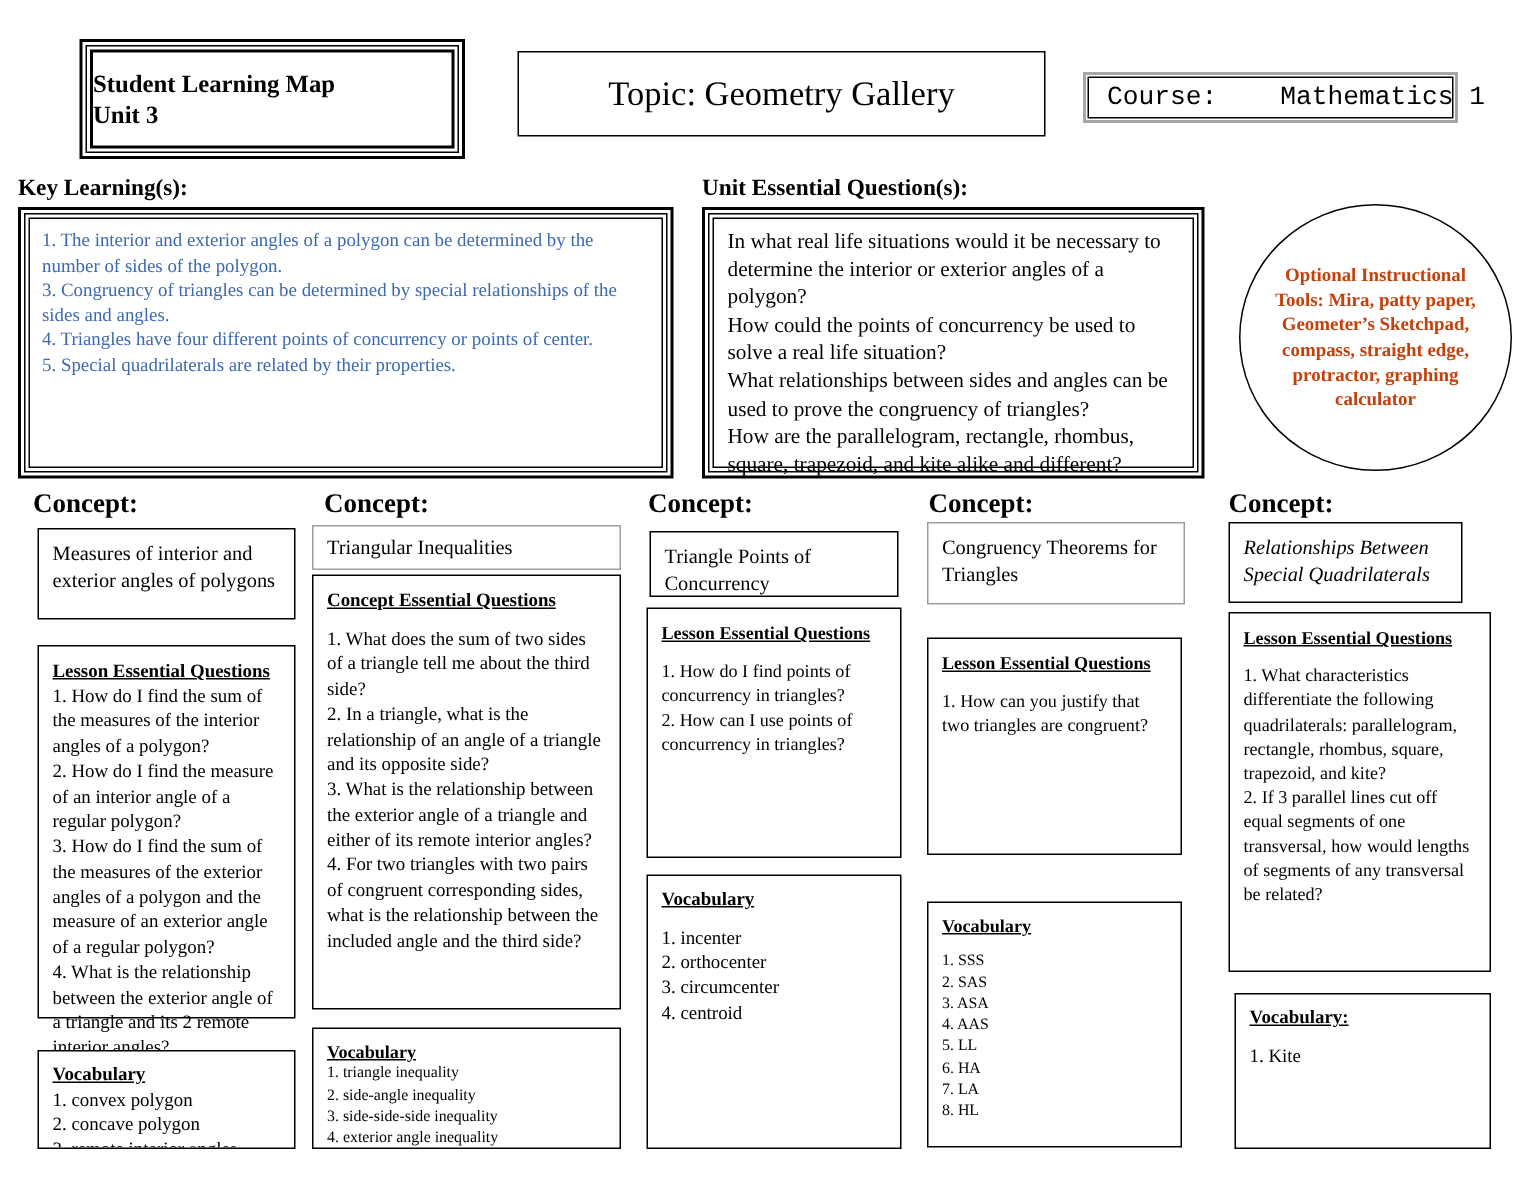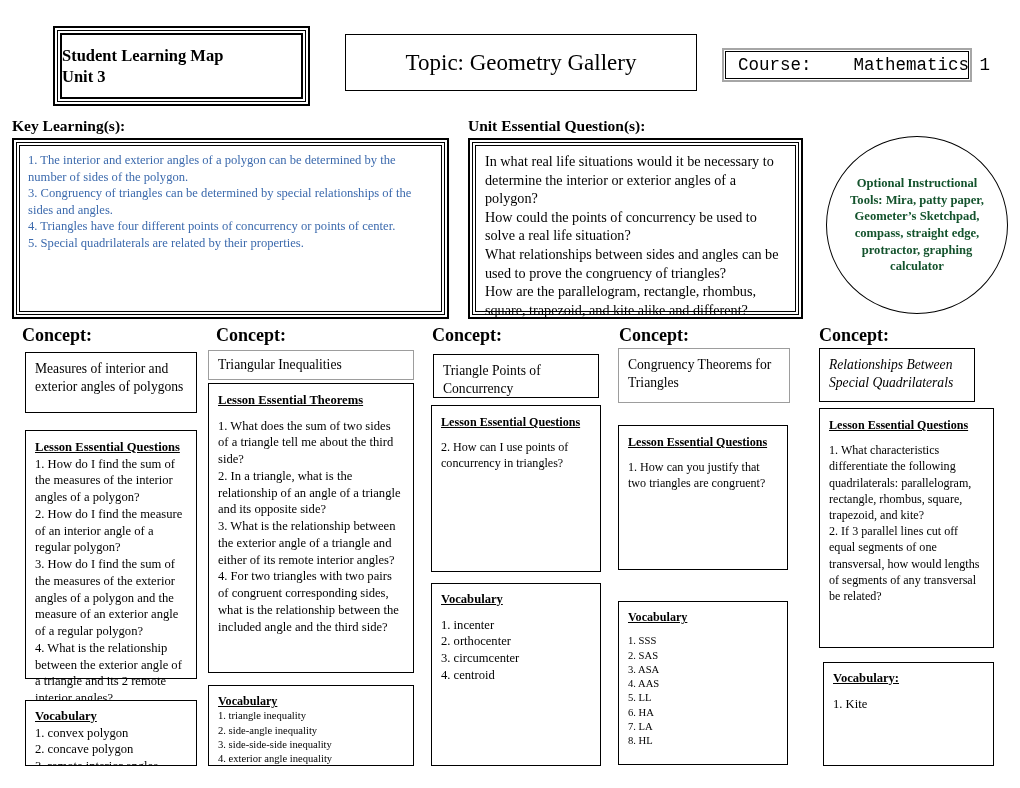--- a/index.html
+++ b/index.html
@@ -73,21 +73,21 @@
     color:#000; font-size:14.2px; line-height:1.31;
   }
   #ueq-inner p { margin:0; }
 
   
   #oval {
     left: 826px; top: 136px; width: 182px; height: 178px;
     border: 1.4px solid #000; border-radius: 50%;
     display:flex; align-items:center; justify-content:flex-end;
     text-align:center; font-weight:bold; font-size:12.6px; line-height:1.33;
-    color:#14532d; padding: 8px 14px; font-family: Liberation Serif, serif;
+    color:#c2410c; padding: 8px 14px; font-family: Liberation Serif, serif;
   }
 
   
   .concept-label {
     font-weight:bold; font-size:18px; color:#000;
   }
 
   
   .box { background:#fff; border:1px solid #000; color:#000; }
   .box.gray { border:1.5px solid #9d9d9d; }
@@ -169,21 +169,21 @@
     <span class="ln">1. convex polygon</span>
     <span class="ln">2. concave polygon</span>
     <span class="ln">3. remote interior angles</span>
   </div>
 
   <div class="abs concept-label" style="left:216px; top:325px;">Concept:</div>
   <div class="abs box gray concept-box" style="left:208px; top:350px; width:206px; height:30px; display:flex; align-items:center;">
     <span>Triangular Inequalities</span>
   </div>
   <div class="abs box leq-box" style="left:208px; top:383px; width:206px; height:290px;">
-    <span class="leq-title"><span>Lesson Essential Theorem</span><span class="tail">s</span></span>
+    <span class="leq-title"><span>Concept Essential Question</span><span class="tail">s</span></span>
     <span class="gap"></span>
     <span class="ln">1. What does the sum of two sides of a triangle tell me about the third side?</span>
     <span class="ln">2.  In a triangle, what is the relationship of an angle of a triangle and its opposite side?</span>
     <span class="ln">3.  What is the relationship between the exterior angle of a triangle and either of its remote interior angles?</span>
     <span class="ln">4.  For two triangles with two pairs of congruent corresponding sides, what is the relationship between the included angle and the third side?</span>
   </div>
   <div class="abs box vocab-box small" style="left:208px; top:685px; width:206px; height:81px;">
     <span class="vocab-title mid">Vocabulary</span>
     <span class="ln">1. triangle inequality</span>
     <span class="ln">2. side-angle inequality</span>
@@ -191,20 +191,21 @@
     <span class="ln">4. exterior angle inequality</span>
   </div>
 
   <div class="abs concept-label" style="left:432px; top:325px;">Concept:</div>
   <div class="abs box concept-box" style="left:433px; top:354px; width:166px; height:44px;">
     <span>Triangle Points of Concurrency</span>
   </div>
   <div class="abs box leq-box" style="left:431px; top:405px; width:170px; height:167px;">
     <span class="leq-title mid"><span>Lesson Essential Questions</span></span>
     <span class="gap"></span>
+    <span class="ln mid">1. How do I find points of concurrency in triangles?</span>
     <span class="ln mid">2. How can I use points of concurrency in triangles?</span>
   </div>
   <div class="abs box vocab-box" style="left:431px; top:583px; width:170px; height:183px;">
     <span class="vocab-title">Vocabulary</span>
     <span class="gap"></span>
     <span class="ln">1. incenter</span>
     <span class="ln">2. orthocenter</span>
     <span class="ln">3. circumcenter</span>
     <span class="ln">4. centroid</span>
   </div>

